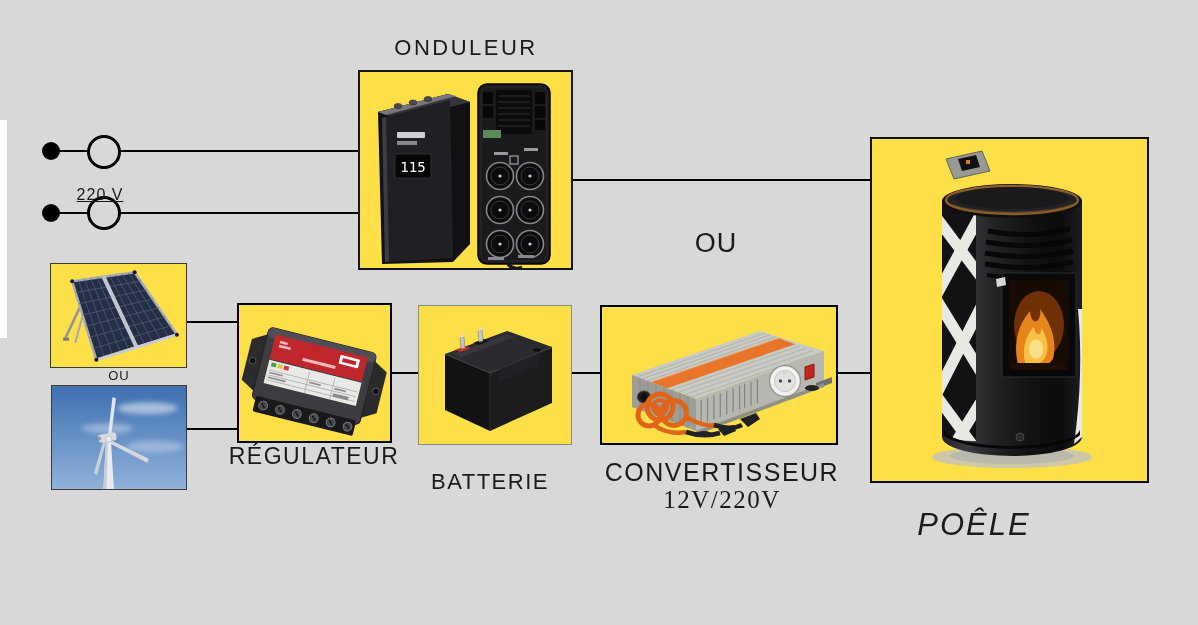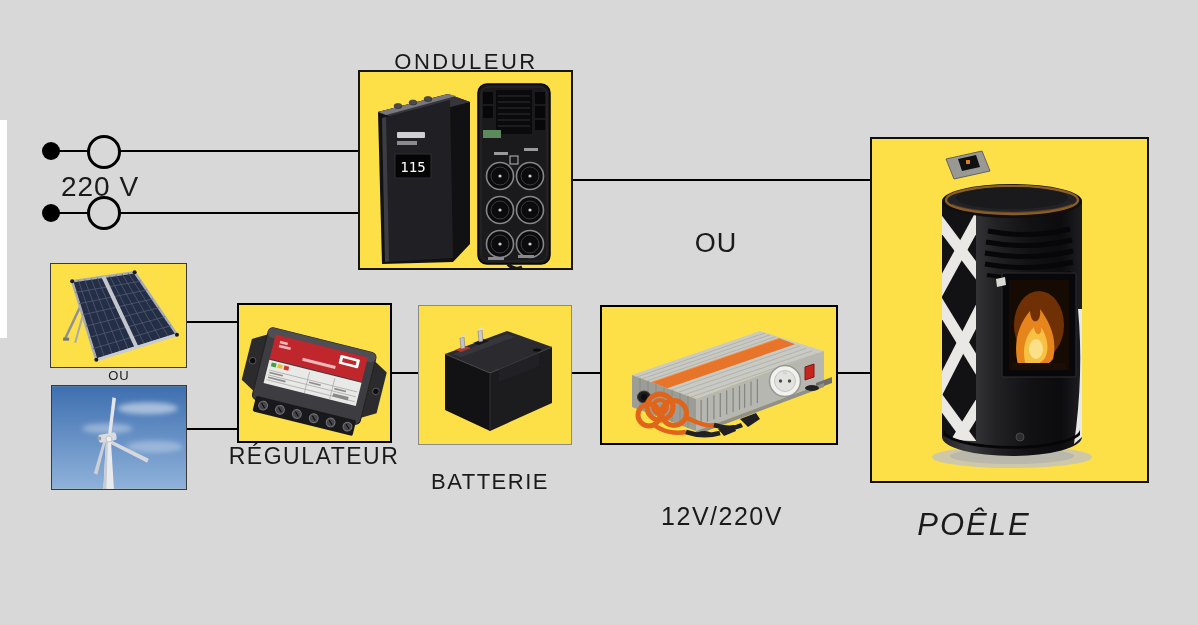--- a/index.html
+++ b/index.html
@@ -34,23 +34,23 @@
   <div class="wire" style="left:187px;top:321px;width:50px;"></div>
   <div class="wire" style="left:187px;top:428px;width:50px;"></div>
   <div class="wire" style="left:392px;top:372px;width:26px;"></div>
   <div class="wire" style="left:572px;top:372px;width:28px;"></div>
   <div class="wire" style="left:838px;top:372px;width:32px;"></div>
 
   <div class="dot" style="left:42px;top:142px;"></div>
   <div class="ring" style="left:87px;top:135px;"></div>
   <div class="dot" style="left:42px;top:204px;"></div>
   <div class="ring" style="left:87px;top:196px;"></div>
-  <div class="lbl" style="left:55px;top:171px;width:90px;font-size:28px;letter-spacing:1px;">220 V</div>
-
-  <div class="lbl" style="left:341px;top:35px;width:250px;font-size:22px;letter-spacing:2.5px;margin-top:14px;">ONDULEUR</div>
+  <div class="lbl" style="left:55px;top:186px;width:90px;font-size:16px;letter-spacing:1px;text-decoration:underline;">220 V</div>
+
+  <div class="lbl" style="left:341px;top:35px;width:250px;font-size:22px;letter-spacing:2.5px;">ONDULEUR</div>
 
   <div class="pbox" style="left:358px;top:70px;width:215px;height:200px;border:2px solid #151515;">
     <svg viewBox="0 0 211 196">
 
       <g>
         <polygon points="18,40 88,22 110,30 110,172 93,190 22,192" fill="#111114"></polygon>
         <polygon points="18,40 88,22 110,30 40,48" fill="#35353b"></polygon>
         <polygon points="18,40 88,22 96,24 26,43" fill="#77777d"></polygon>
         <ellipse cx="38" cy="34" rx="4" ry="2.6" fill="#4a4a50" stroke="#222" stroke-width="0.5"></ellipse>
         <ellipse cx="53" cy="30.5" rx="4" ry="2.6" fill="#4a4a50" stroke="#222" stroke-width="0.5"></ellipse>
@@ -325,21 +325,22 @@
           <path d="M83,110 C96,116 104,120 114,118" stroke-width="4.5"></path>
           <path d="M52,118 C60,124 72,127 84,125" stroke-width="4.5"></path>
         </g>
         <path d="M112,118 C124,122 132,122 140,118" stroke="#222226" stroke-width="4.5" fill="none"></path>
         <path d="M84,125 C96,129 108,129 118,126" stroke="#222226" stroke-width="4.5" fill="none"></path>
         <polygon points="138,112 154,106 158,112 146,120" fill="#202024"></polygon>
         <polygon points="116,122 132,118 134,124 122,129" fill="#202024"></polygon>
       </g>
     </svg>
   </div>
-  <div class="lbl" style="left:597px;top:502px;width:250px;font-size:25px;">12V/220V</div>
+  <div class="lbl" style="left:597px;top:458px;width:250px;font-size:25px;">CONVERTISSEUR</div>
+  <div class="lbl" style="left:597px;top:486px;width:250px;font-size:25px;font-family:Liberation Serif, serif;">12V/220V</div>
 
   <div class="pbox" style="left:870px;top:137px;width:279px;height:346px;border:2px solid #101010;">
     <svg viewBox="0 0 275 342">
       <defs>
         <linearGradient id="bodyGrad" x1="0" y1="0" x2="1" y2="0">
           <stop offset="0" stop-color="#232326"></stop>
             <stop offset="0.18" stop-color="#3b3b3f"></stop>
           <stop offset="0.38" stop-color="#222225"></stop>
             <stop offset="0.62" stop-color="#121214"></stop>
           <stop offset="0.85" stop-color="#0c0c0e"></stop>

